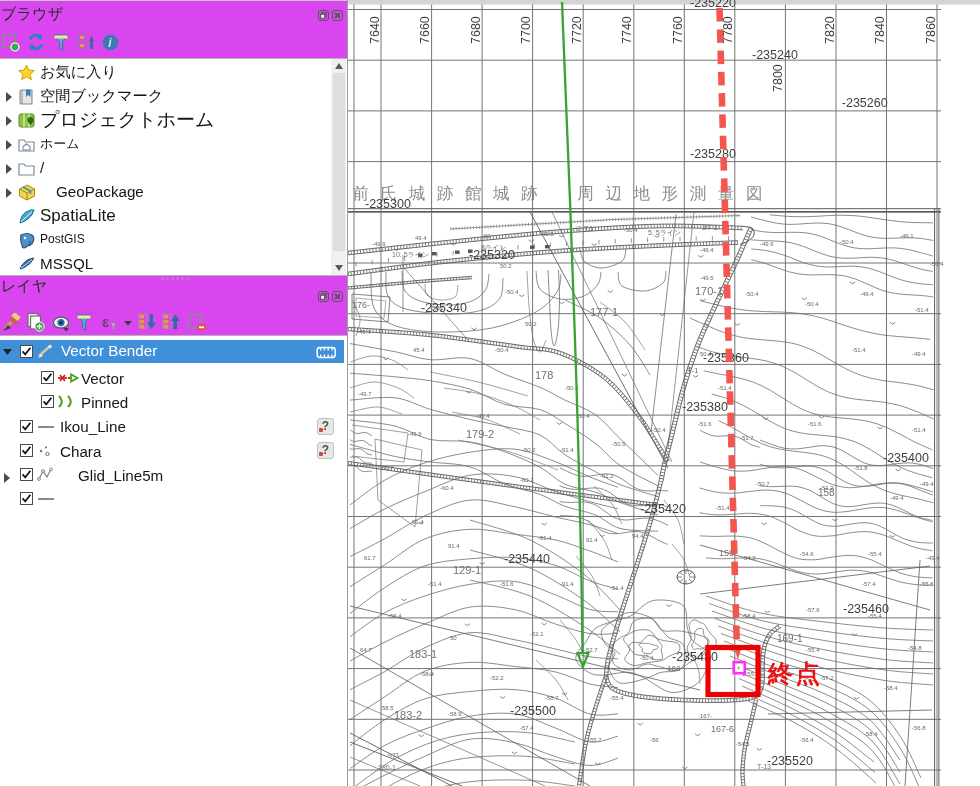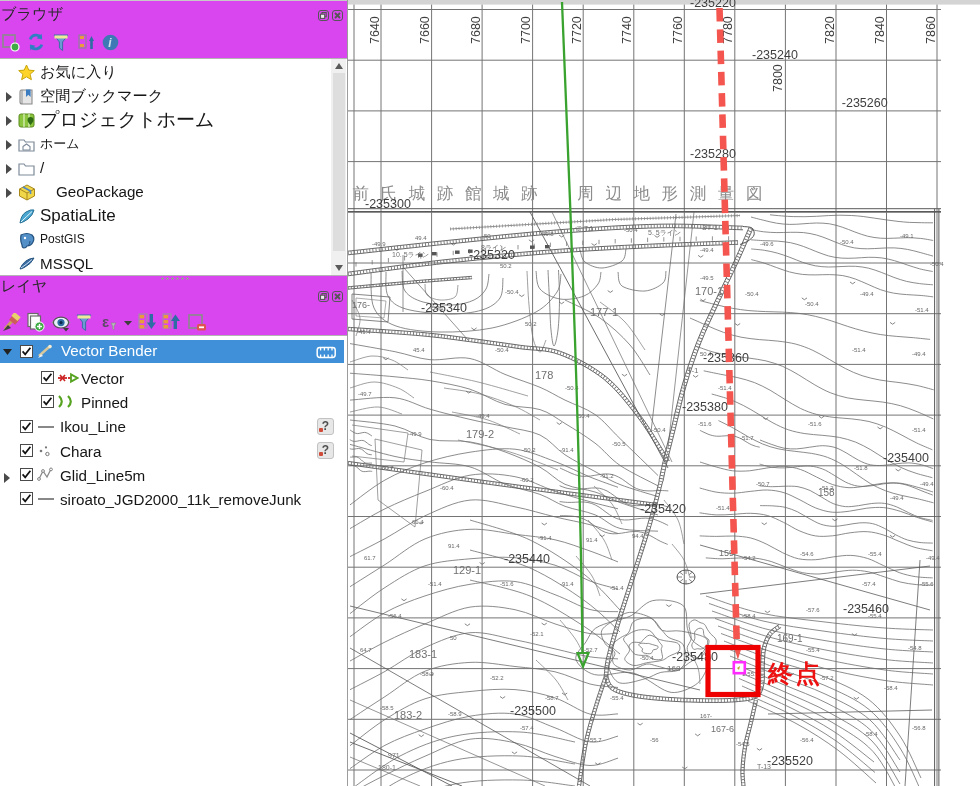--- a/index.html
+++ b/index.html
@@ -242,27 +242,26 @@
       <div style="position:absolute;left:20px;top:467px;width:13px;height:13px;background:#fff;border:1.4px solid #4a4a4a;box-sizing:border-box"></div>
       <svg style="position:absolute;left:20px;top:467px" width="13" height="13" viewBox="0 0 13 13">
         <path d="M2.6,6.4 L5.2,9.4 L10.4,2.8" fill="none" stroke="#111" stroke-width="1.7"></path>
       </svg>
       <svg style="position:absolute;left:37px;top:466px" width="18" height="15" viewBox="0 0 18 15">
         <path d="M2,12 L6,4 L10,10 L14,2" fill="none" stroke="#8a8a8a" stroke-width="1.3"></path>
         <circle cx="2" cy="12" r="1.4" fill="#fff" stroke="#777" stroke-width="0.9"></circle>
         <circle cx="6" cy="4" r="1.4" fill="#fff" stroke="#777" stroke-width="0.9"></circle>
         <circle cx="14" cy="2.4" r="1.4" fill="#fff" stroke="#777" stroke-width="0.9"></circle>
       </svg>
-      <div style="position:absolute;left:60px;top:466px;font-size:15.2px;line-height:17px;color:#161616">Glid_Line5m</div>
+      <div style="position:absolute;left:78px;top:466px;font-size:15.2px;line-height:17px;color:#161616">Glid_Line5m</div>
       <div style="position:absolute;left:20px;top:491px;width:13px;height:13px;background:#fff;border:1.4px solid #4a4a4a;box-sizing:border-box"></div>
       <svg style="position:absolute;left:20px;top:491px" width="13" height="13" viewBox="0 0 13 13">
         <path d="M2.6,6.4 L5.2,9.4 L10.4,2.8" fill="none" stroke="#111" stroke-width="1.7"></path>
       </svg>
       <div style="position:absolute;left:38px;top:497px;width:16px;height:2px;background:#888"></div>
-      <div style="position:absolute;left:60px;top:490px;font-size:15.2px;line-height:17px;color:#161616">siroato_JGD2000_11k_removeJunk</div>
     </div>
     <div style="position:absolute;left:347px;top:0;width:1px;height:786px;background:#9c9c9c"></div>
 <div id="map"><svg width="632" height="786" viewBox="348 0 632 786" font-family="Liberation Sans, sans-serif">
 <rect x="348" y="0" width="632" height="786" fill="#ffffff"></rect>
 <rect x="348" y="0" width="632" height="4.6" fill="#d4d4d4"></rect>
 <line x1="381.0" y1="4.6" x2="381.0" y2="786" stroke="#747474" stroke-width="1"></line>
 <line x1="431.6" y1="4.6" x2="431.6" y2="786" stroke="#747474" stroke-width="1"></line>
 <line x1="482.1" y1="4.6" x2="482.1" y2="786" stroke="#747474" stroke-width="1"></line>
 <line x1="532.6" y1="4.6" x2="532.6" y2="786" stroke="#747474" stroke-width="1"></line>
 <line x1="583.2" y1="4.6" x2="583.2" y2="786" stroke="#747474" stroke-width="1"></line>

